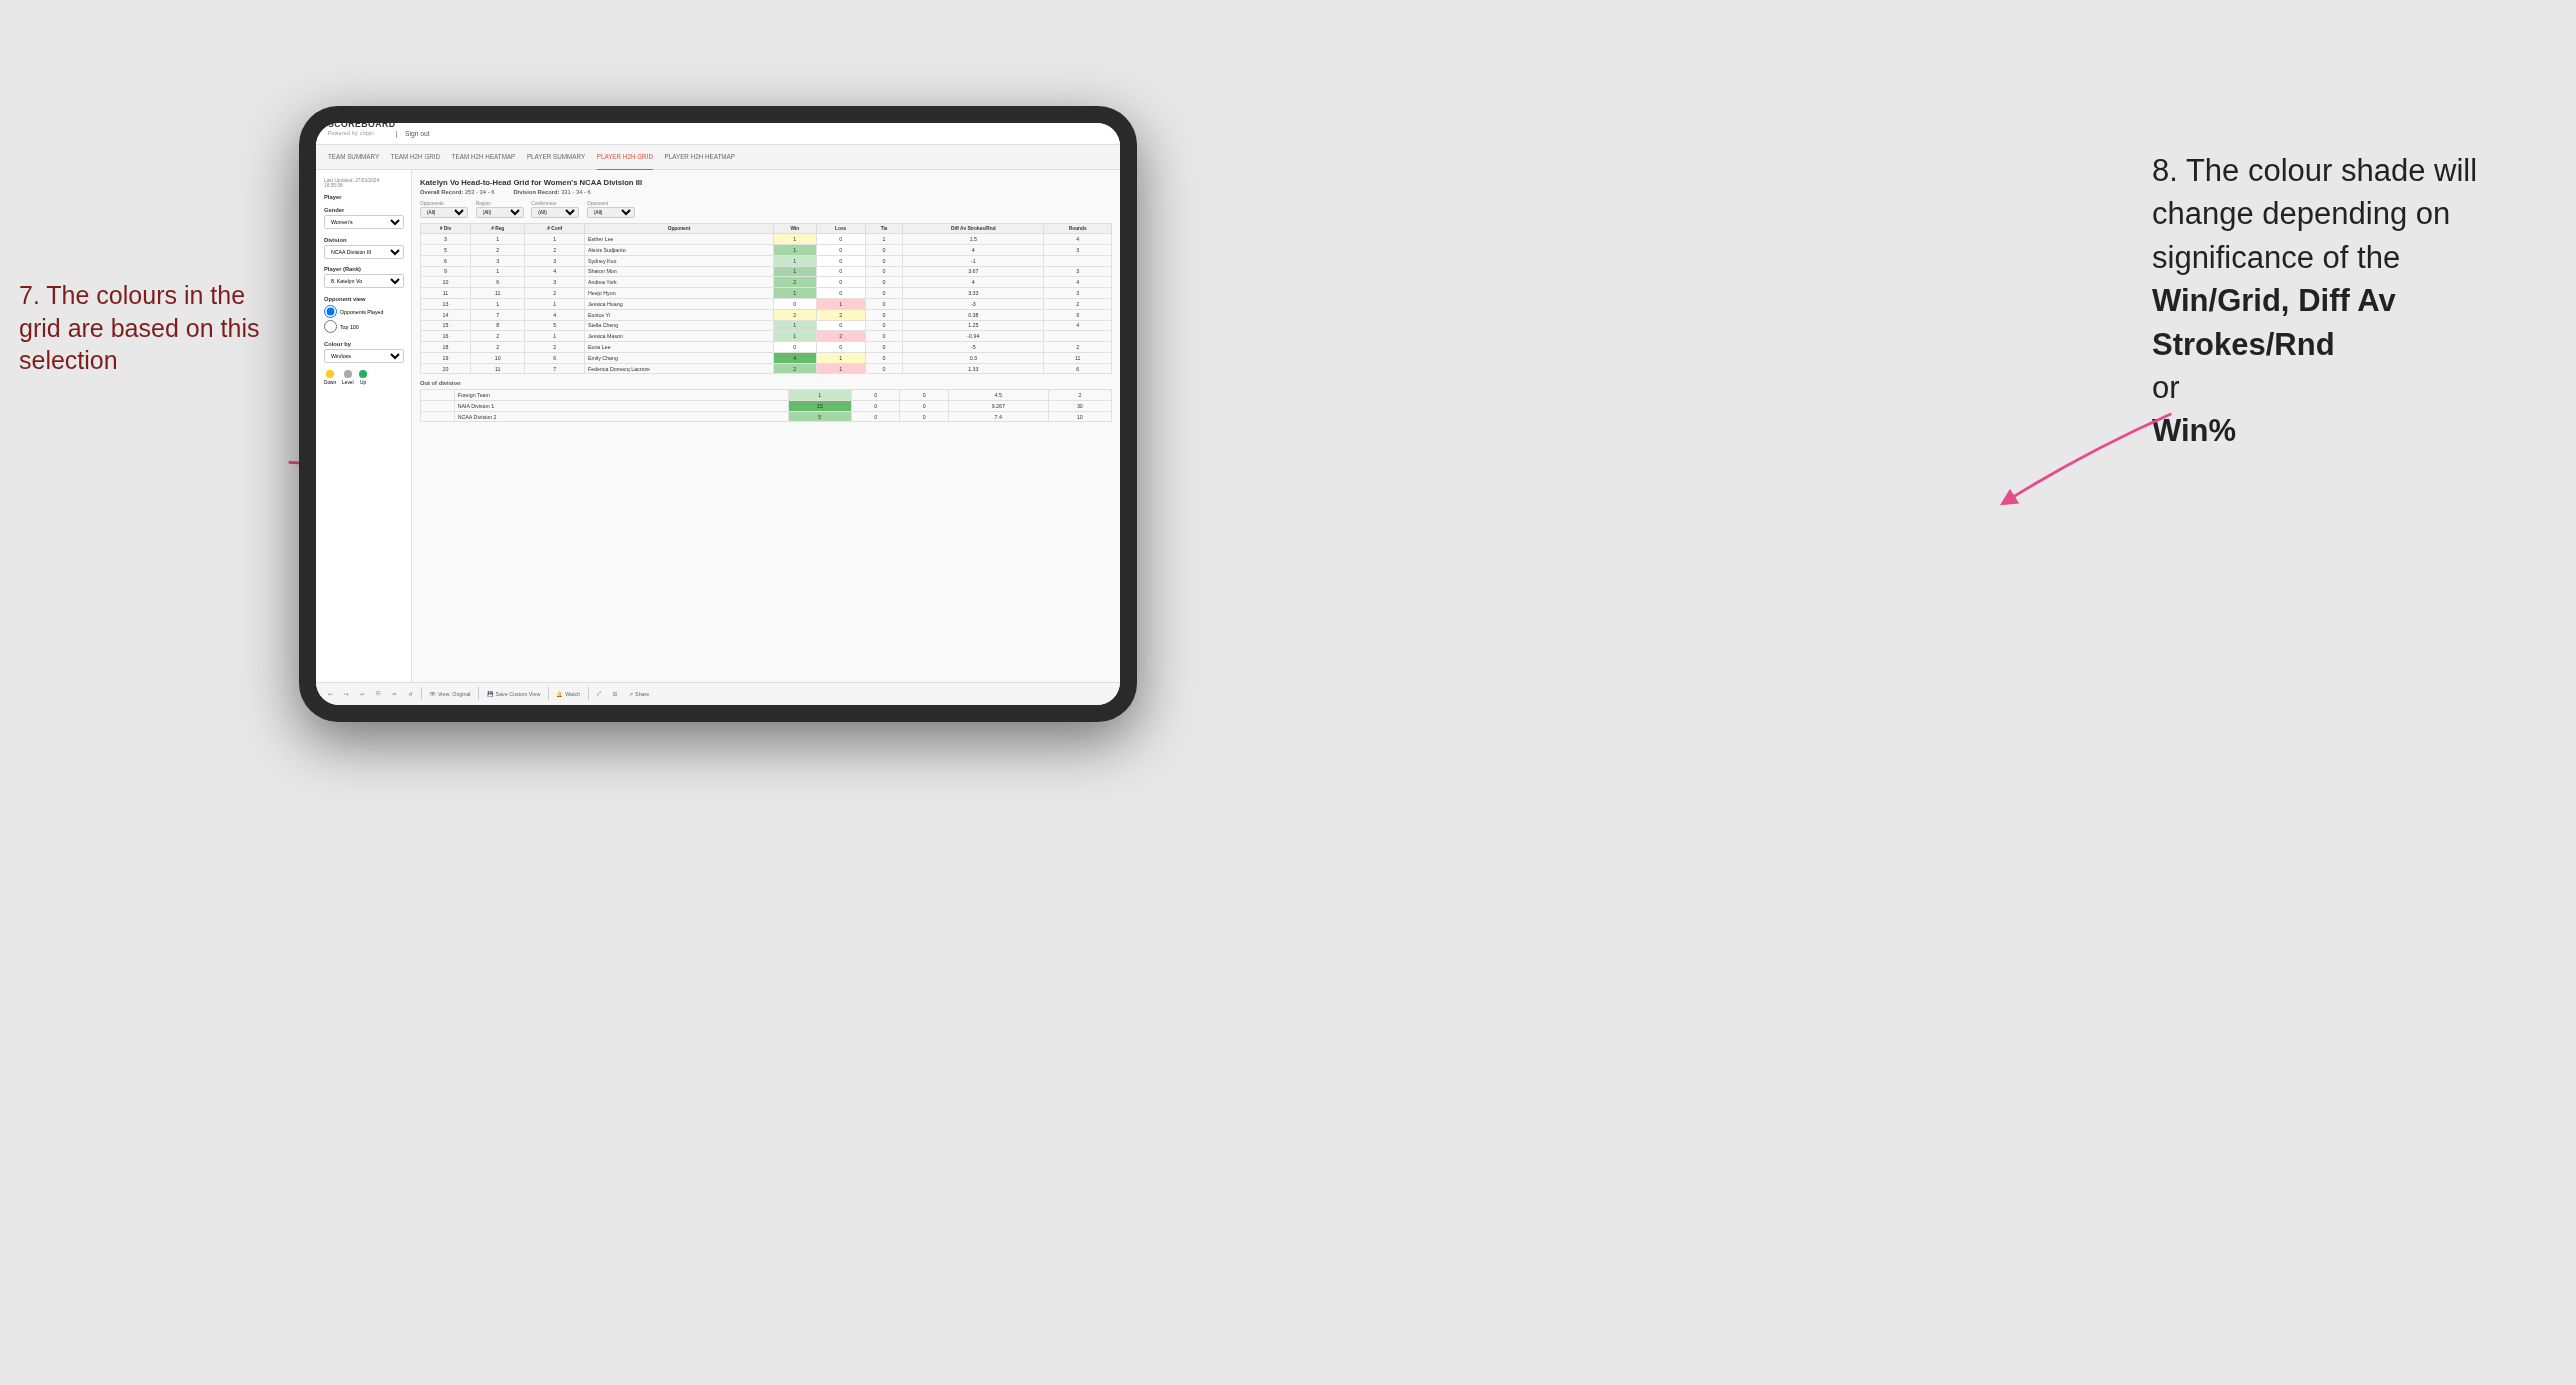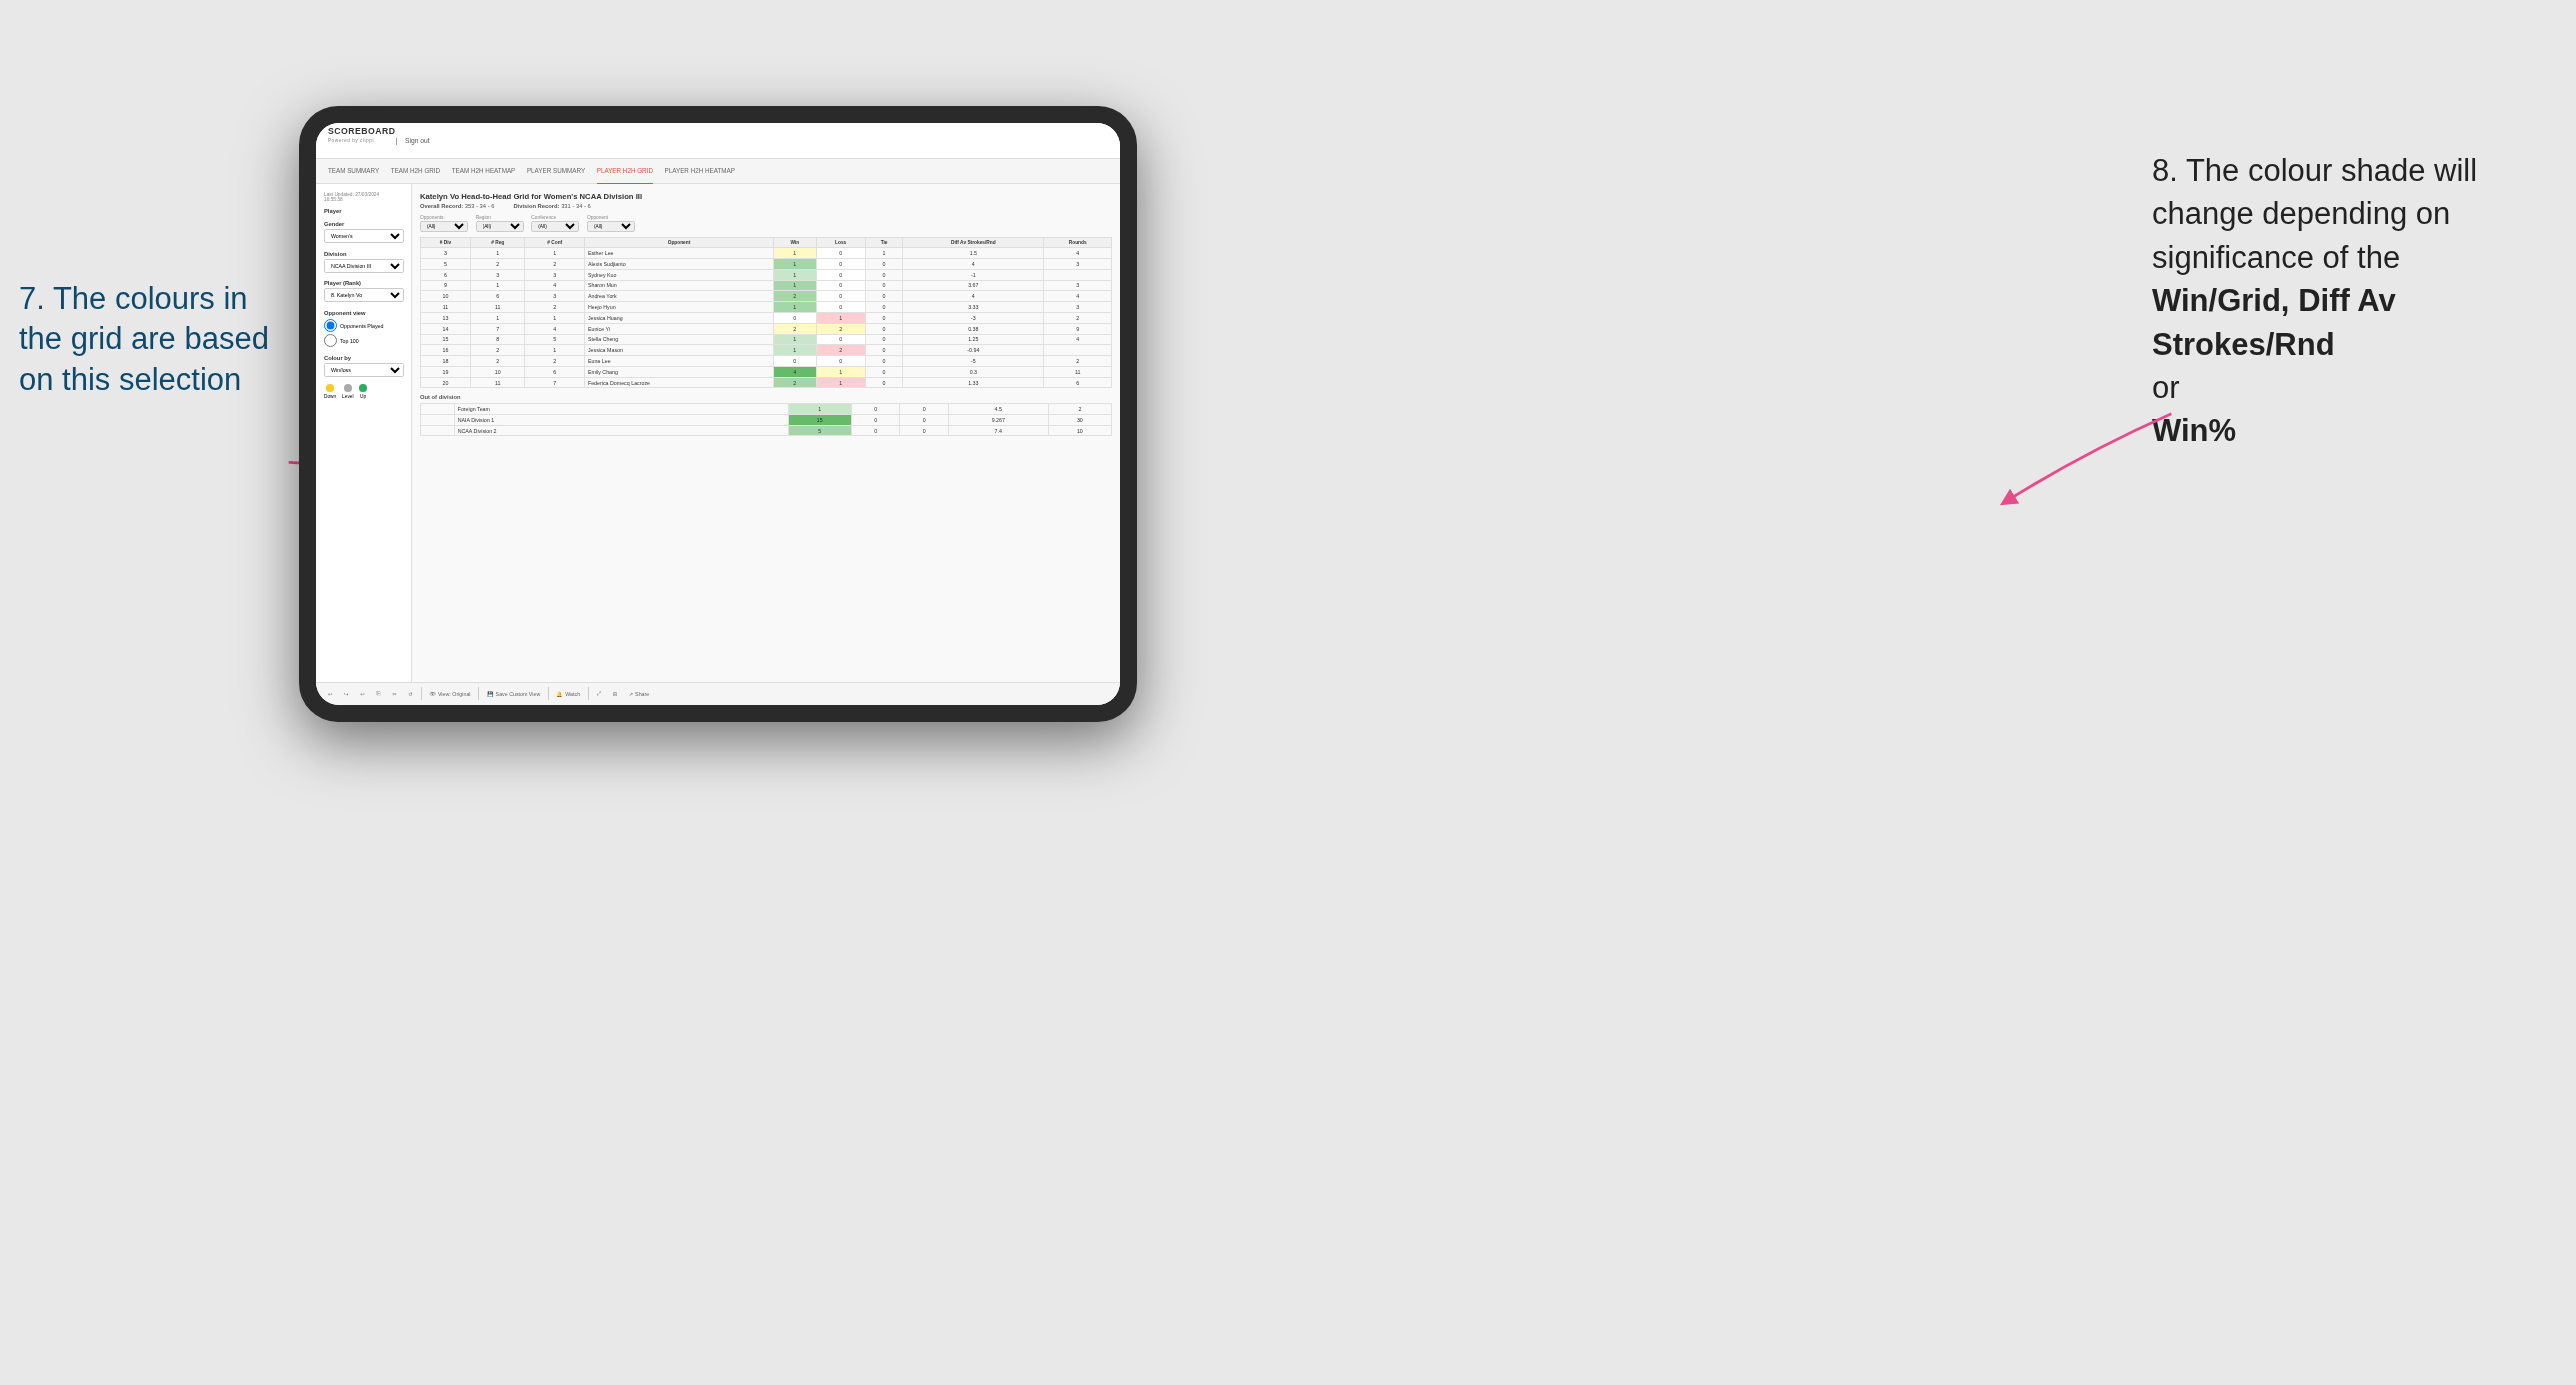--- a/index.html
+++ b/index.html
@@ -35,21 +35,21 @@
       flex-direction: column;
     }
 
     
     .top-nav {
       background: #fff;
       border-bottom: 1px solid #ddd;
       padding: 0 11.6px;
       display: flex;
       align-items: center;
-      height: 36px;
+      height: 22px;
       flex-shrink: 0;
     }
 
     .logo {
       font-size: 8.7px;
       font-weight: 900;
       color: #333;
       letter-spacing: 0.5px;
       margin-right: 15.4px;
     }
@@ -306,22 +306,22 @@
       width: 1px;
       height: 13.5px;
       background: #ccc;
     }
 
     
     .annotation-left {
       position: absolute;
       left: 19px;
       top: 279px;
-      font-size: 31px;
-      color: #0c4a6e;
+      font-size: 25px;
+      color: #7f1d1d;
       line-height: 1.3;
       max-width: 270px;
     }
 
     .annotation-right {
       position: absolute;
       right: 58px;
       top: 149px;
       font-size: 31px;
       color: #222;

